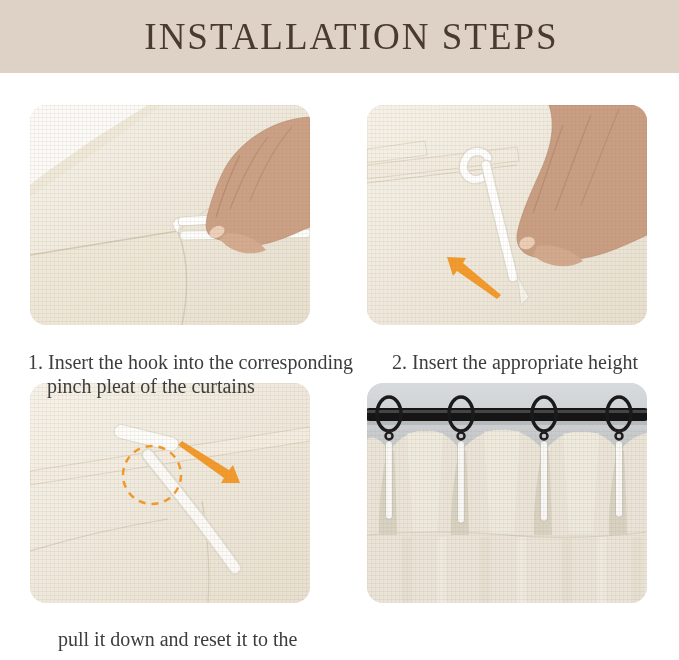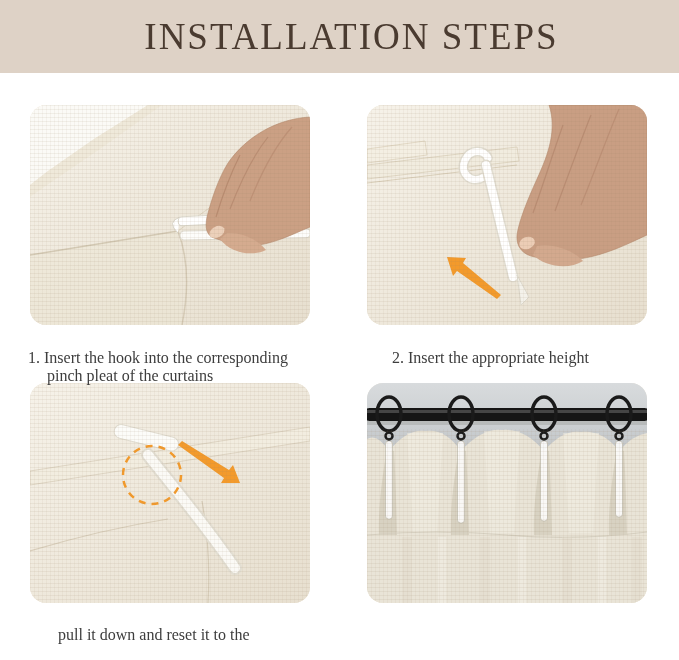--- a/index.html
+++ b/index.html
@@ -12,23 +12,23 @@
   .header h1{margin:0;font-size:37px;font-weight:500;letter-spacing:2px;color:#4a3b30;
              font-family:"Liberation Serif","DejaVu Serif",serif;}
 
   .photo{position:absolute;width:280px;height:220px;border-radius:16px;overflow:hidden;background:#efe9dc;}
   .photo svg{display:block;width:100%;height:100%;}
   .photo-1{left:30px;top:105px;}
   .photo-2{left:367px;top:105px;}
   .photo-3{left:30px;top:383px;}
   .photo-4{left:367px;top:383px;}
 
-  .caption{position:absolute;font-size:16px;line-height:18px;color:#3d3d3d;}
+  .caption{position:absolute;font-size:20px;line-height:18px;color:#3d3d3d;}
   .caption .line{display:block;white-space:nowrap;}
-  .caption .line + .line{padding-left:19px;}
+  .caption .line + .line{padding-left:19px;margin-top:6px;}
   .caption-1{left:28px;top:333px;}
   .caption-2{left:392px;top:333px;}
   .caption-3{left:58px;top:610px;}
   .caption-4{left:393px;top:610px;}
 </style>
 </head>
 <body>
 
 <div class="page">
 

